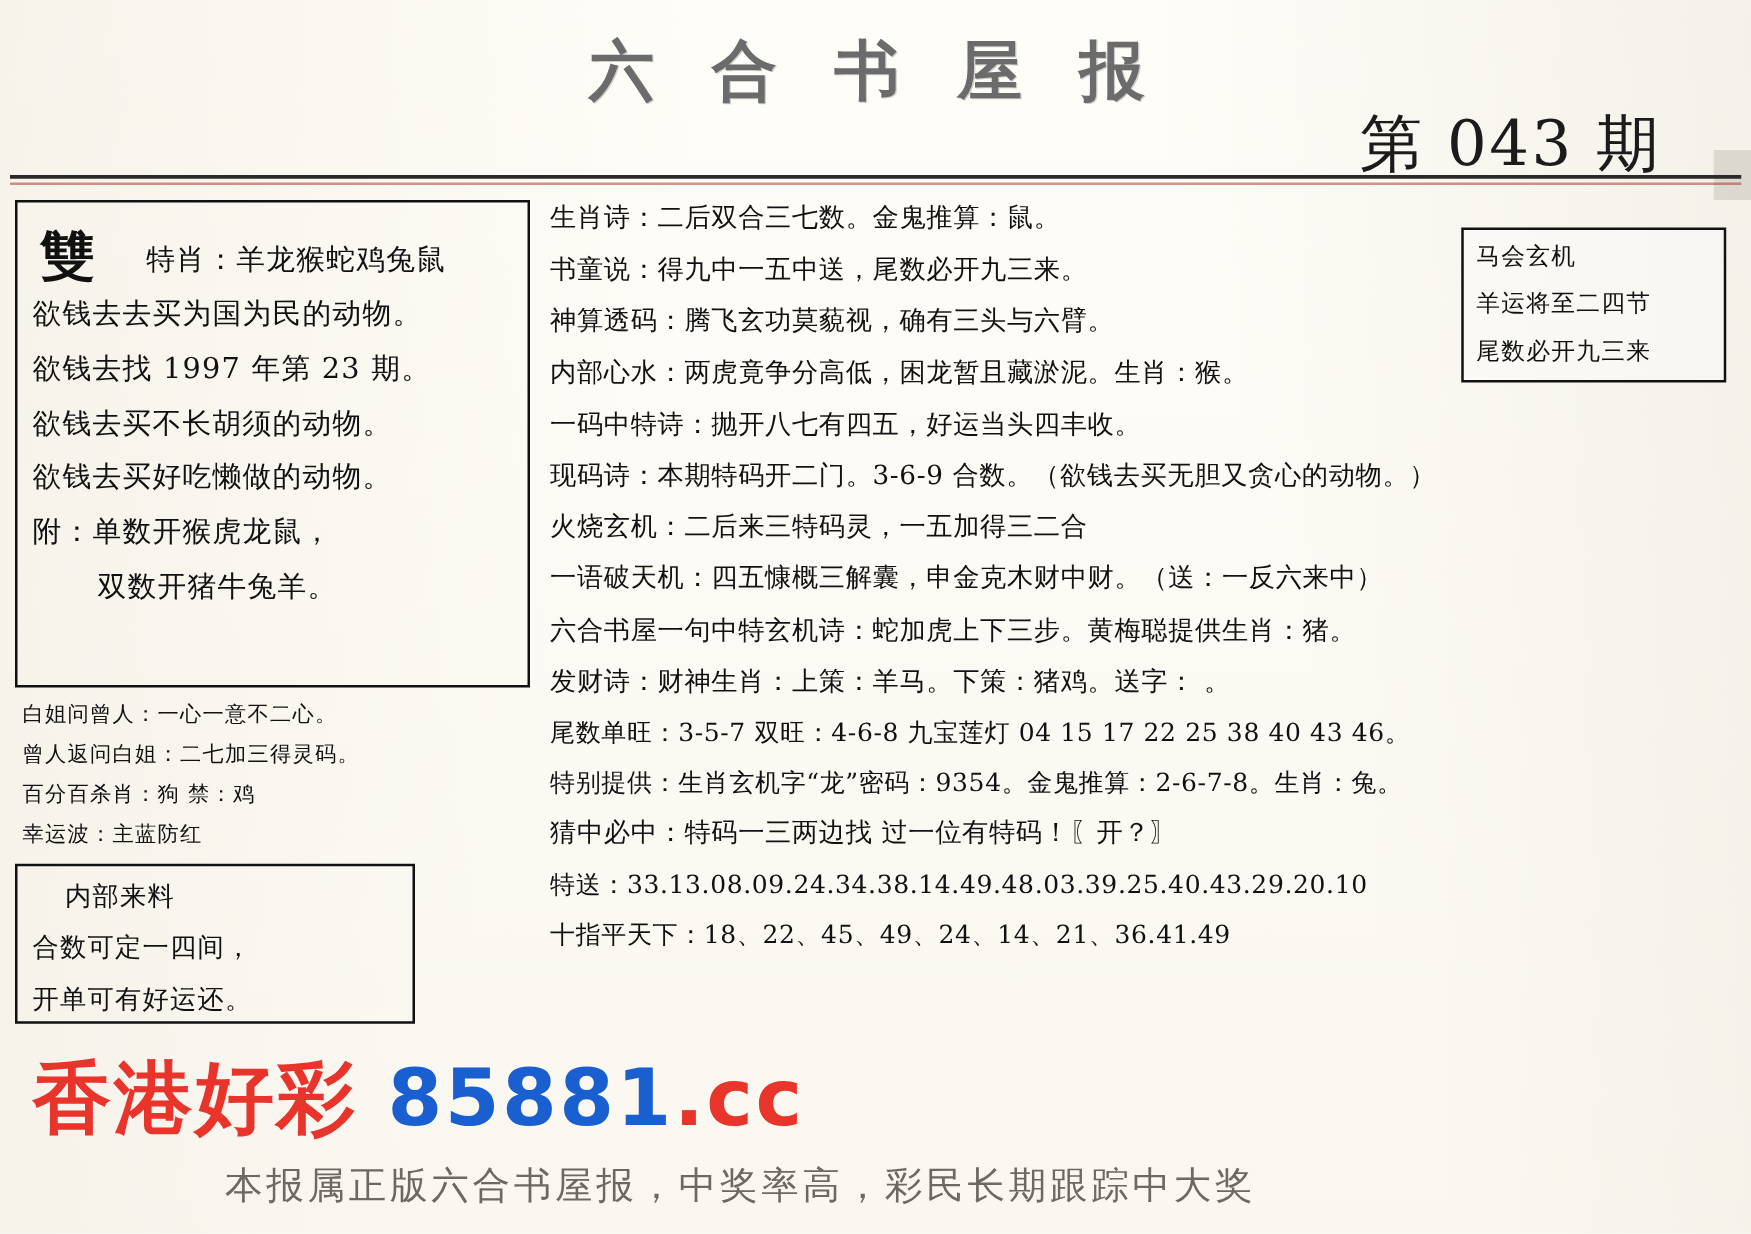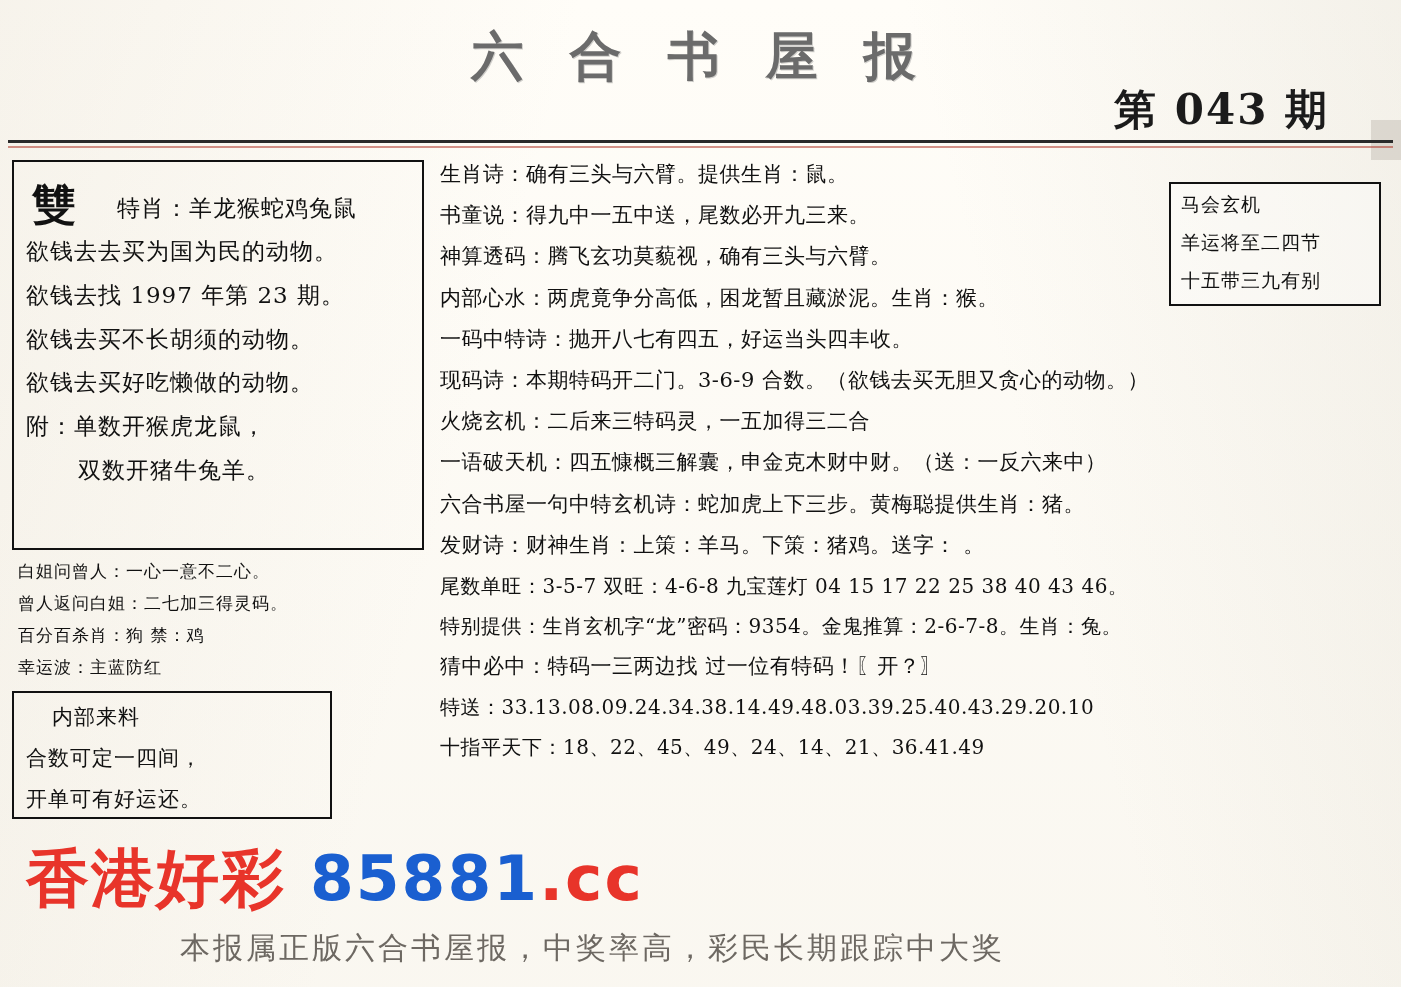--- a/index.html
+++ b/index.html
@@ -43,22 +43,22 @@
     letter-spacing: 14px;
     color: #6b6b6b;
     font-weight: bold;
     text-shadow: 1px 1px 0 rgba(120,120,120,0.35);
   }
   .issue {
     position: absolute;
     top: 82px;
     right: 72px;
     font-family: "DejaVu Serif", serif;
-    font-size: 42px;
-    font-weight: bold;
+    font-size: 50px;
+    font-weight: normal;
     color: #1b1b1b;
     letter-spacing: 2px;
   }
   .hrule {
     position: absolute;
     left: 8px;
     top: 140px;
     width: 1385px;
     height: 3px;
     background: #2a2a2a;
@@ -258,41 +258,41 @@
     </div>
 
     <div class="box inner-box">
       <div class="inner-title">内部来料</div>
       <div class="inner-line">合数可定一四间，</div>
       <div class="inner-line">开单可有好运还。</div>
     </div>
   </div>
 
   <div class="main-col">
-    <div class="m-line">生肖诗：确有三头与六臂。提供生肖：鼠。</div>
+    <div class="m-line">生肖诗：二后双合三七数。金鬼推算：鼠。</div>
     <div class="m-line">书童说：得九中一五中送，尾数必开九三来。</div>
     <div class="m-line">神算透码：腾飞玄功莫藐视，确有三头与六臂。</div>
     <div class="m-line">内部心水：两虎竟争分高低，困龙暂且藏淤泥。生肖：猴。</div>
     <div class="m-line">一码中特诗：抛开八七有四五，好运当头四丰收。</div>
     <div class="m-line">现码诗：本期特码开二门。3-6-9 合数。（欲钱去买无胆又贪心的动物。）</div>
     <div class="m-line">火烧玄机：二后来三特码灵，一五加得三二合</div>
     <div class="m-line">一语破天机：四五慷概三解囊，申金克木财中财。（送：一反六来中）</div>
     <div class="m-line">六合书屋一句中特玄机诗：蛇加虎上下三步。黄梅聪提供生肖：猪。</div>
     <div class="m-line">发财诗：财神生肖：上策：羊马。下策：猪鸡。送字：  。</div>
     <div class="m-line tight">尾数单旺：3-5-7 双旺：4-6-8 九宝莲灯 04 15 17 22 25 38 40 43 46。</div>
     <div class="m-line tight">特别提供：生肖玄机字“龙”密码：9354。金鬼推算：2-6-7-8。生肖：兔。</div>
     <div class="m-line">猜中必中：特码一三两边找  过一位有特码！〖开？〗</div>
     <div class="m-line tight">特送：33.13.08.09.24.34.38.14.49.48.03.39.25.40.43.29.20.10</div>
     <div class="m-line tight">十指平天下：18、22、45、49、24、14、21、36.41.49</div>
   </div>
 
   <div class="side-box">
     <div class="side-line">马会玄机</div>
     <div class="side-line">羊运将至二四节</div>
-    <div class="side-line">十五带三九有别</div>
+    <div class="side-line">尾数必开九三来</div>
   </div>
 
   <div class="watermark">
     <span class="wm-red">香港好彩</span><span class="wm-blue"> 85881</span><span class="wm-red2">.cc</span>
   </div>
 
   <div class="footer">本报属正版六合书屋报，中奖率高，彩民长期跟踪中大奖</div>
 </div>
 
 </body></html>

